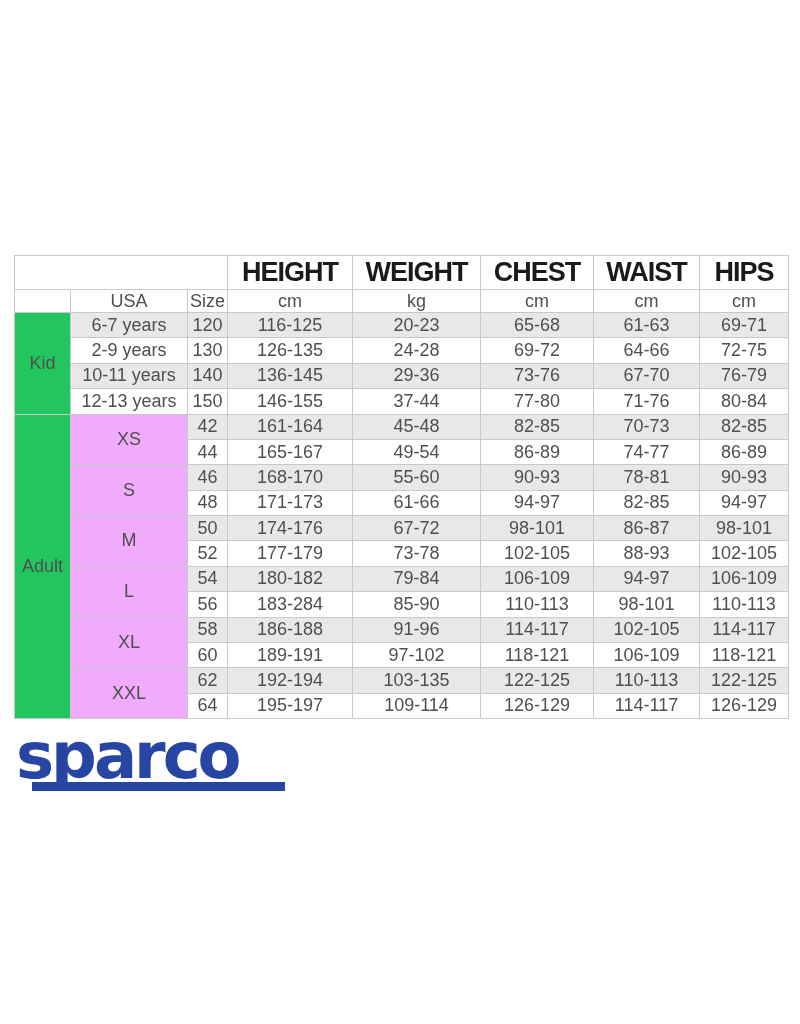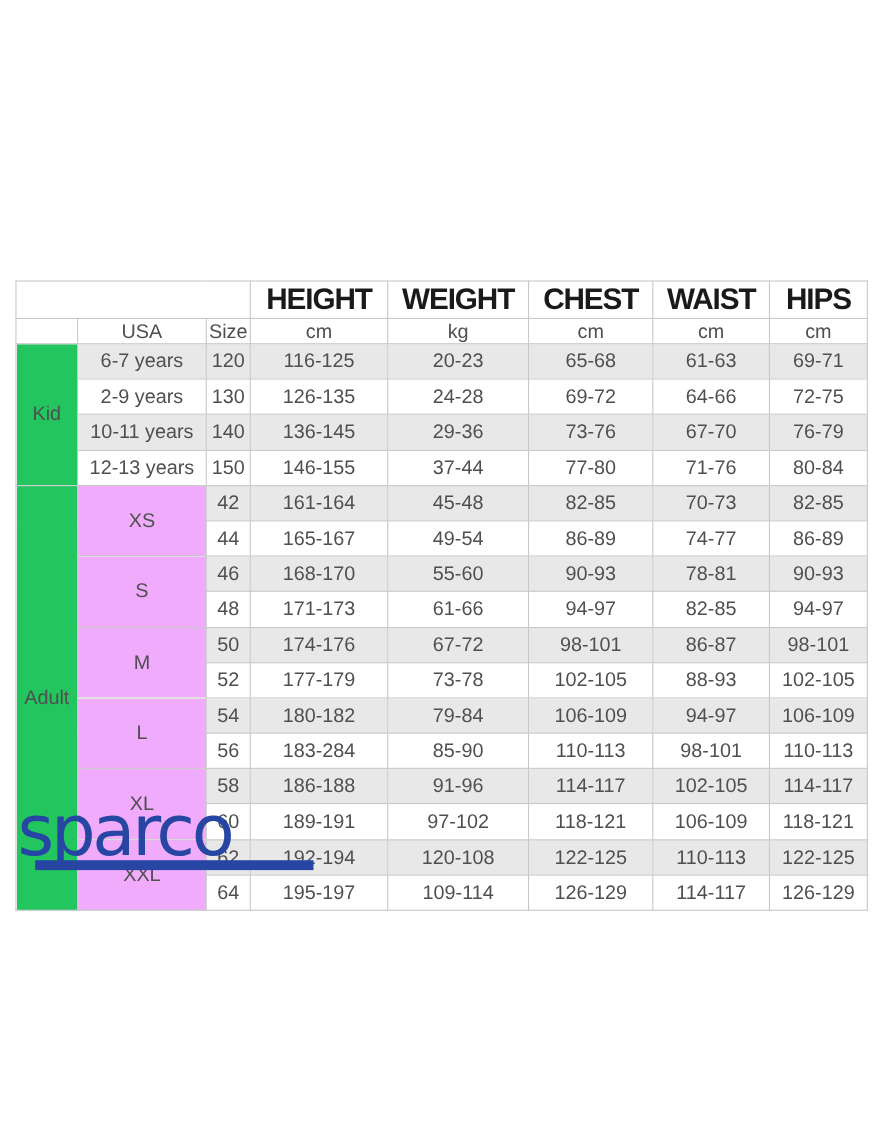--- a/index.html
+++ b/index.html
@@ -8,21 +8,21 @@
     width: 800px; height: 1024px;
     background: #ffffff;
     font-family: "Liberation Sans", sans-serif;
     position: relative;
     overflow: hidden;
   }
   
   table.size-chart {
     position: absolute;
     left: 14px; top: 255px;
-    width: 774px; height: 573px;
+    width: 774px; height: 464px;
     border-collapse: collapse;
     table-layout: fixed;
   }
   table.size-chart td {
     border: 1px solid #c8c8c8;
     text-align: center;
     vertical-align: middle;
     font-size: 18px;
     color: #4f4f4f;
     padding: 0;
@@ -45,21 +45,21 @@
   table.size-chart td.group { background: #22c55e; }
   table.size-chart td.sizelabel { background: #f0abfc; }
   
   .logo {
     position: absolute;
     left: 16px; top: 724px;
     color: #2746a3;
   }
   .logo-text {
     font-family: "DejaVu Sans", sans-serif;
-    font-weight: normal;
+    font-weight: bold;
     font-size: 64px;
     line-height: 1.0;
     letter-spacing: -3px;
   }
   .logo-underline {
     height: 9px;
     width: 253px;
     margin-left: 16px;
     margin-top: -6px;
     background: #2746a3;
@@ -220,21 +220,21 @@
     <td>189-191</td>
     <td>97-102</td>
     <td>118-121</td>
     <td>106-109</td>
     <td>118-121</td>
   </tr>
   <tr class="g">
     <td class="sizelabel" rowspan="2">XXL</td>
     <td>62</td>
     <td>192-194</td>
-    <td>120-108</td>
+    <td>103-135</td>
     <td>122-125</td>
     <td>110-113</td>
     <td>122-125</td>
   </tr>
   <tr>
     <td>64</td>
     <td>195-197</td>
     <td>109-114</td>
     <td>126-129</td>
     <td>114-117</td>

